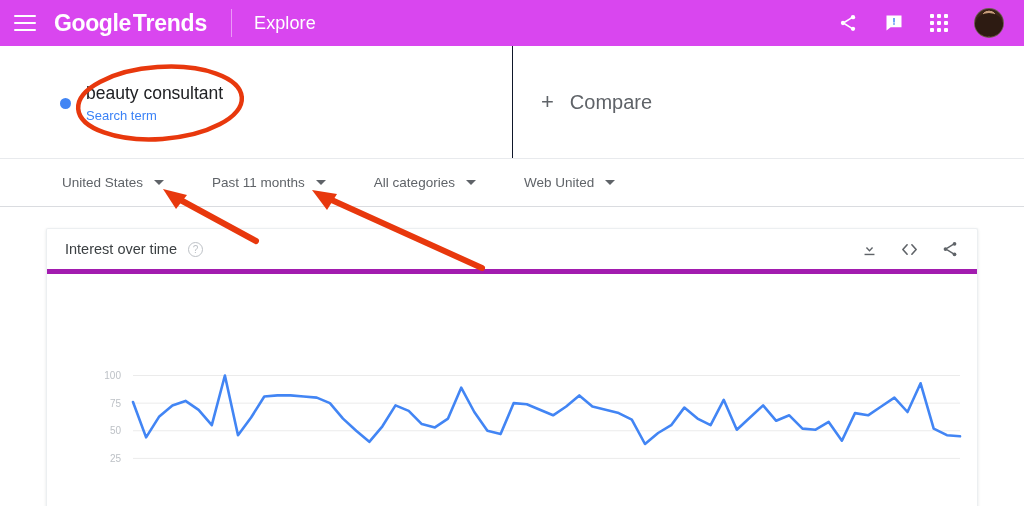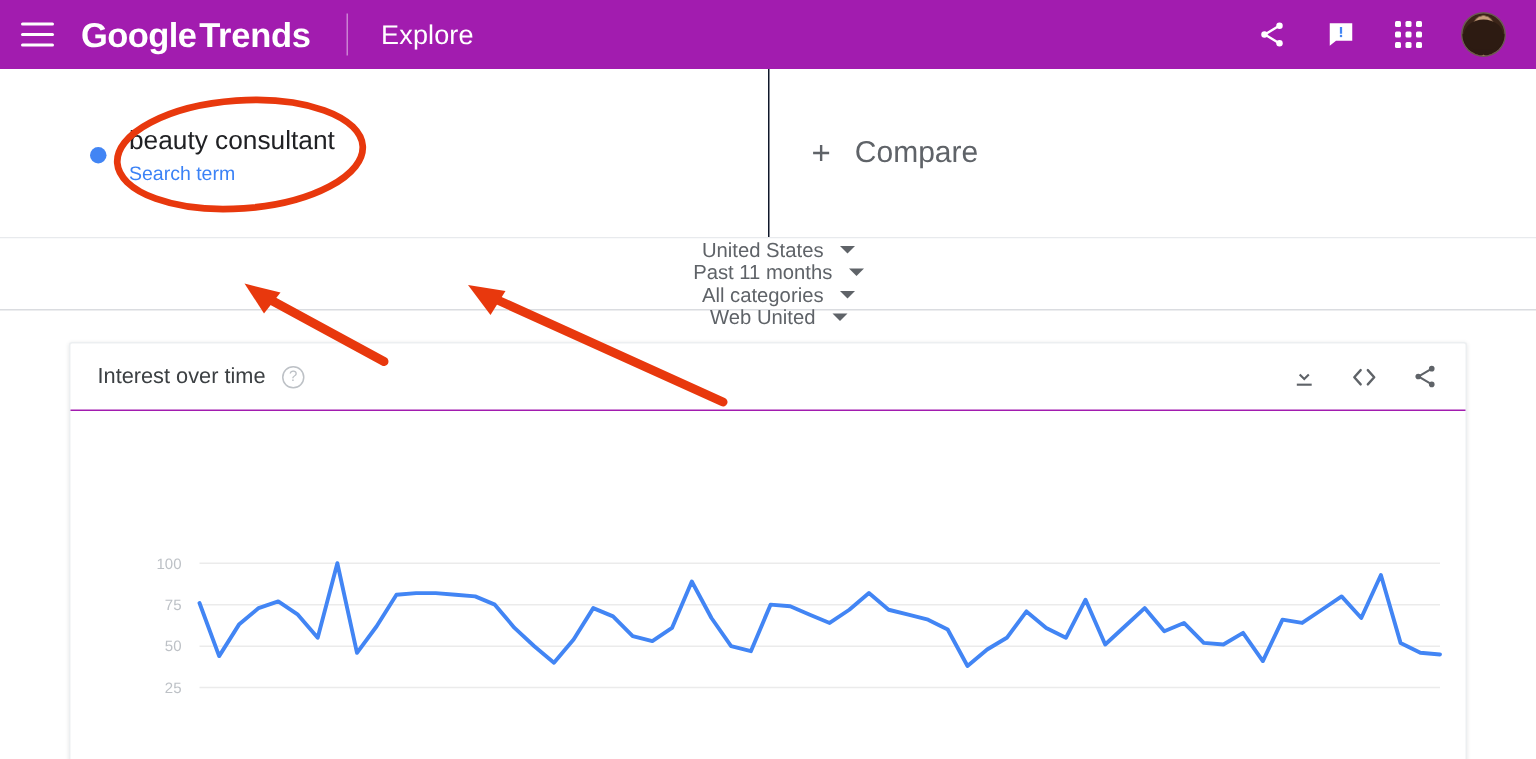--- a/index.html
+++ b/index.html
@@ -8,21 +8,21 @@
     background: #ffffff;
     font-family: "Liberation Sans", sans-serif;
     overflow: hidden;
   }
   #root { position: relative; width: 1024px; height: 506px; background: #fff; }
 
   
   .appbar {
     position: absolute; top: 0; left: 0;
     width: 1024px; height: 46px;
-    background: #a21caf;
+    background: #d946ef;
     display: flex; align-items: center;
   }
   .menu-btn {
     width: 22px; height: 16px; margin-left: 14px; margin-right: 18px;
     display: flex; flex-direction: column; justify-content: space-between;
     cursor: pointer;
   }
   .menu-btn i { display: block; height: 2px; width: 22px; background: #fff; border-radius: 1px; }
 
   .brand { display: flex; align-items: baseline; color: #fff; }
@@ -97,21 +97,20 @@
   .compare-label { font-size: 20px; color: #5f6368; }
 
   
   .filterbar {
     position: absolute; top: 159px; left: 0;
     width: 1024px; height: 48px;
     display: flex; align-items: center;
     padding-left: 62px;
     border-bottom: 1px solid #dadce0;
     background: #fff;
-    flex-direction: column;
   }
   .filter {
     display: flex; align-items: center; cursor: pointer;
     margin-right: 48px;
   }
   .filter .flabel { font-size: 13.5px; color: #5f6368; }
   .caret {
     width: 0; height: 0; margin-left: 11px;
     border-left: 5px solid transparent;
     border-right: 5px solid transparent;
@@ -124,21 +123,21 @@
     width: 932px; height: 300px;
     background: #fff;
     border: 1px solid #eceff1;
     border-bottom: none;
     box-shadow: 0 1px 3px rgba(60,64,67,.14);
     border-radius: 2px;
   }
   .card-head {
     height: 45px; display: flex; align-items: center;
     padding: 0 18px 0 18px;
-    border-bottom: 1px solid #a21caf;
+    border-bottom: 5px solid #a21caf;
   }
   .card-title { font-size: 14.5px; color: #3c4043; }
   .help-icon {
     width: 15px; height: 15px; border-radius: 50%;
     border: 1px solid #bdc1c6; color: #bdc1c6;
     font-size: 10px; line-height: 13px; text-align: center;
     margin-left: 11px; cursor: pointer;
   }
   .card-actions { margin-left: auto; display: flex; align-items: center; gap: 22px; }
   .card-actions .icon-btn svg { display: block; }

